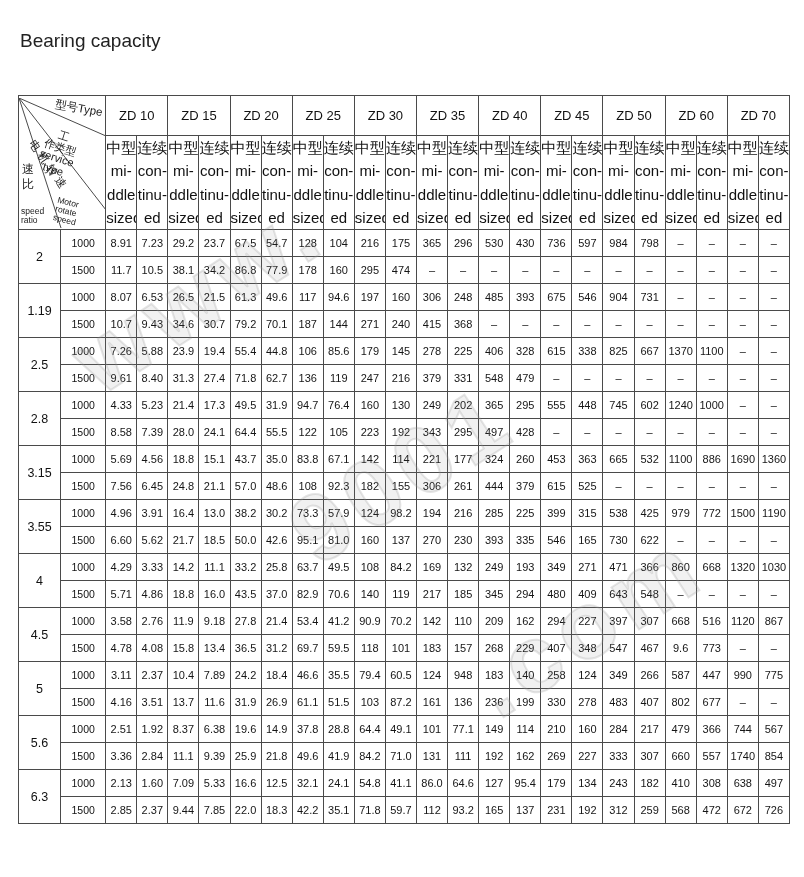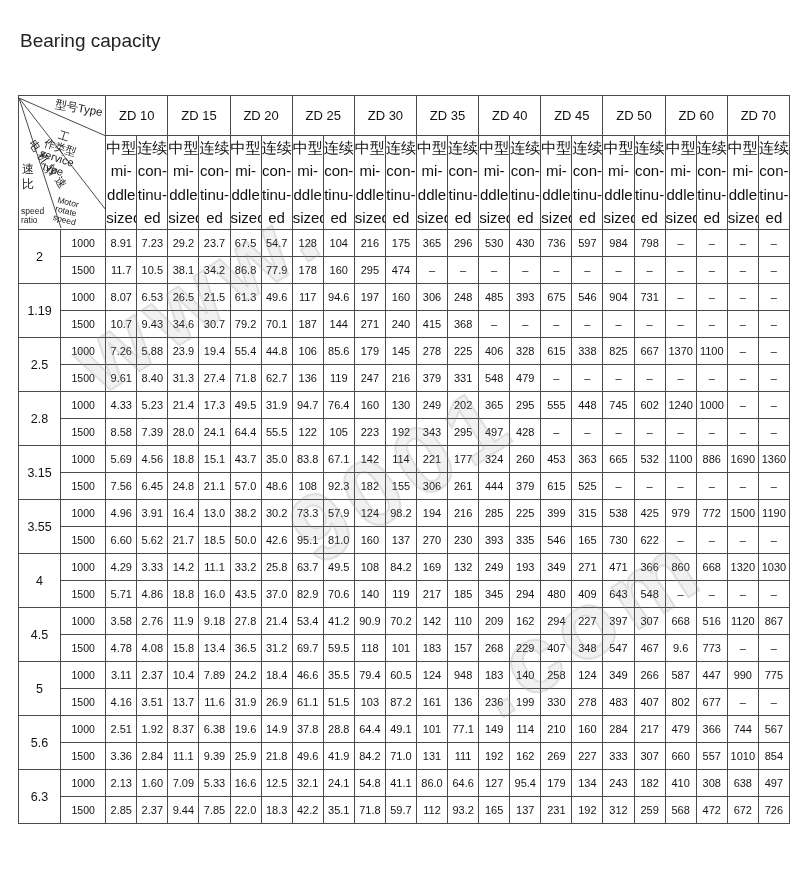--- a/index.html
+++ b/index.html
@@ -721,21 +721,21 @@
         <td class="val">131</td>
         <td class="val">111</td>
         <td class="val">192</td>
         <td class="val">162</td>
         <td class="val">269</td>
         <td class="val">227</td>
         <td class="val">333</td>
         <td class="val">307</td>
         <td class="val">660</td>
         <td class="val">557</td>
-        <td class="val">1010</td>
+        <td class="val">1740</td>
         <td class="val">854</td>
       </tr>
       <tr>
         <td class="ratio" rowspan="2">6.3</td>
         <td class="speed">1000</td>
         <td class="val">2.13</td>
         <td class="val">1.60</td>
         <td class="val">7.09</td>
         <td class="val">5.33</td>
         <td class="val">16.6</td>

